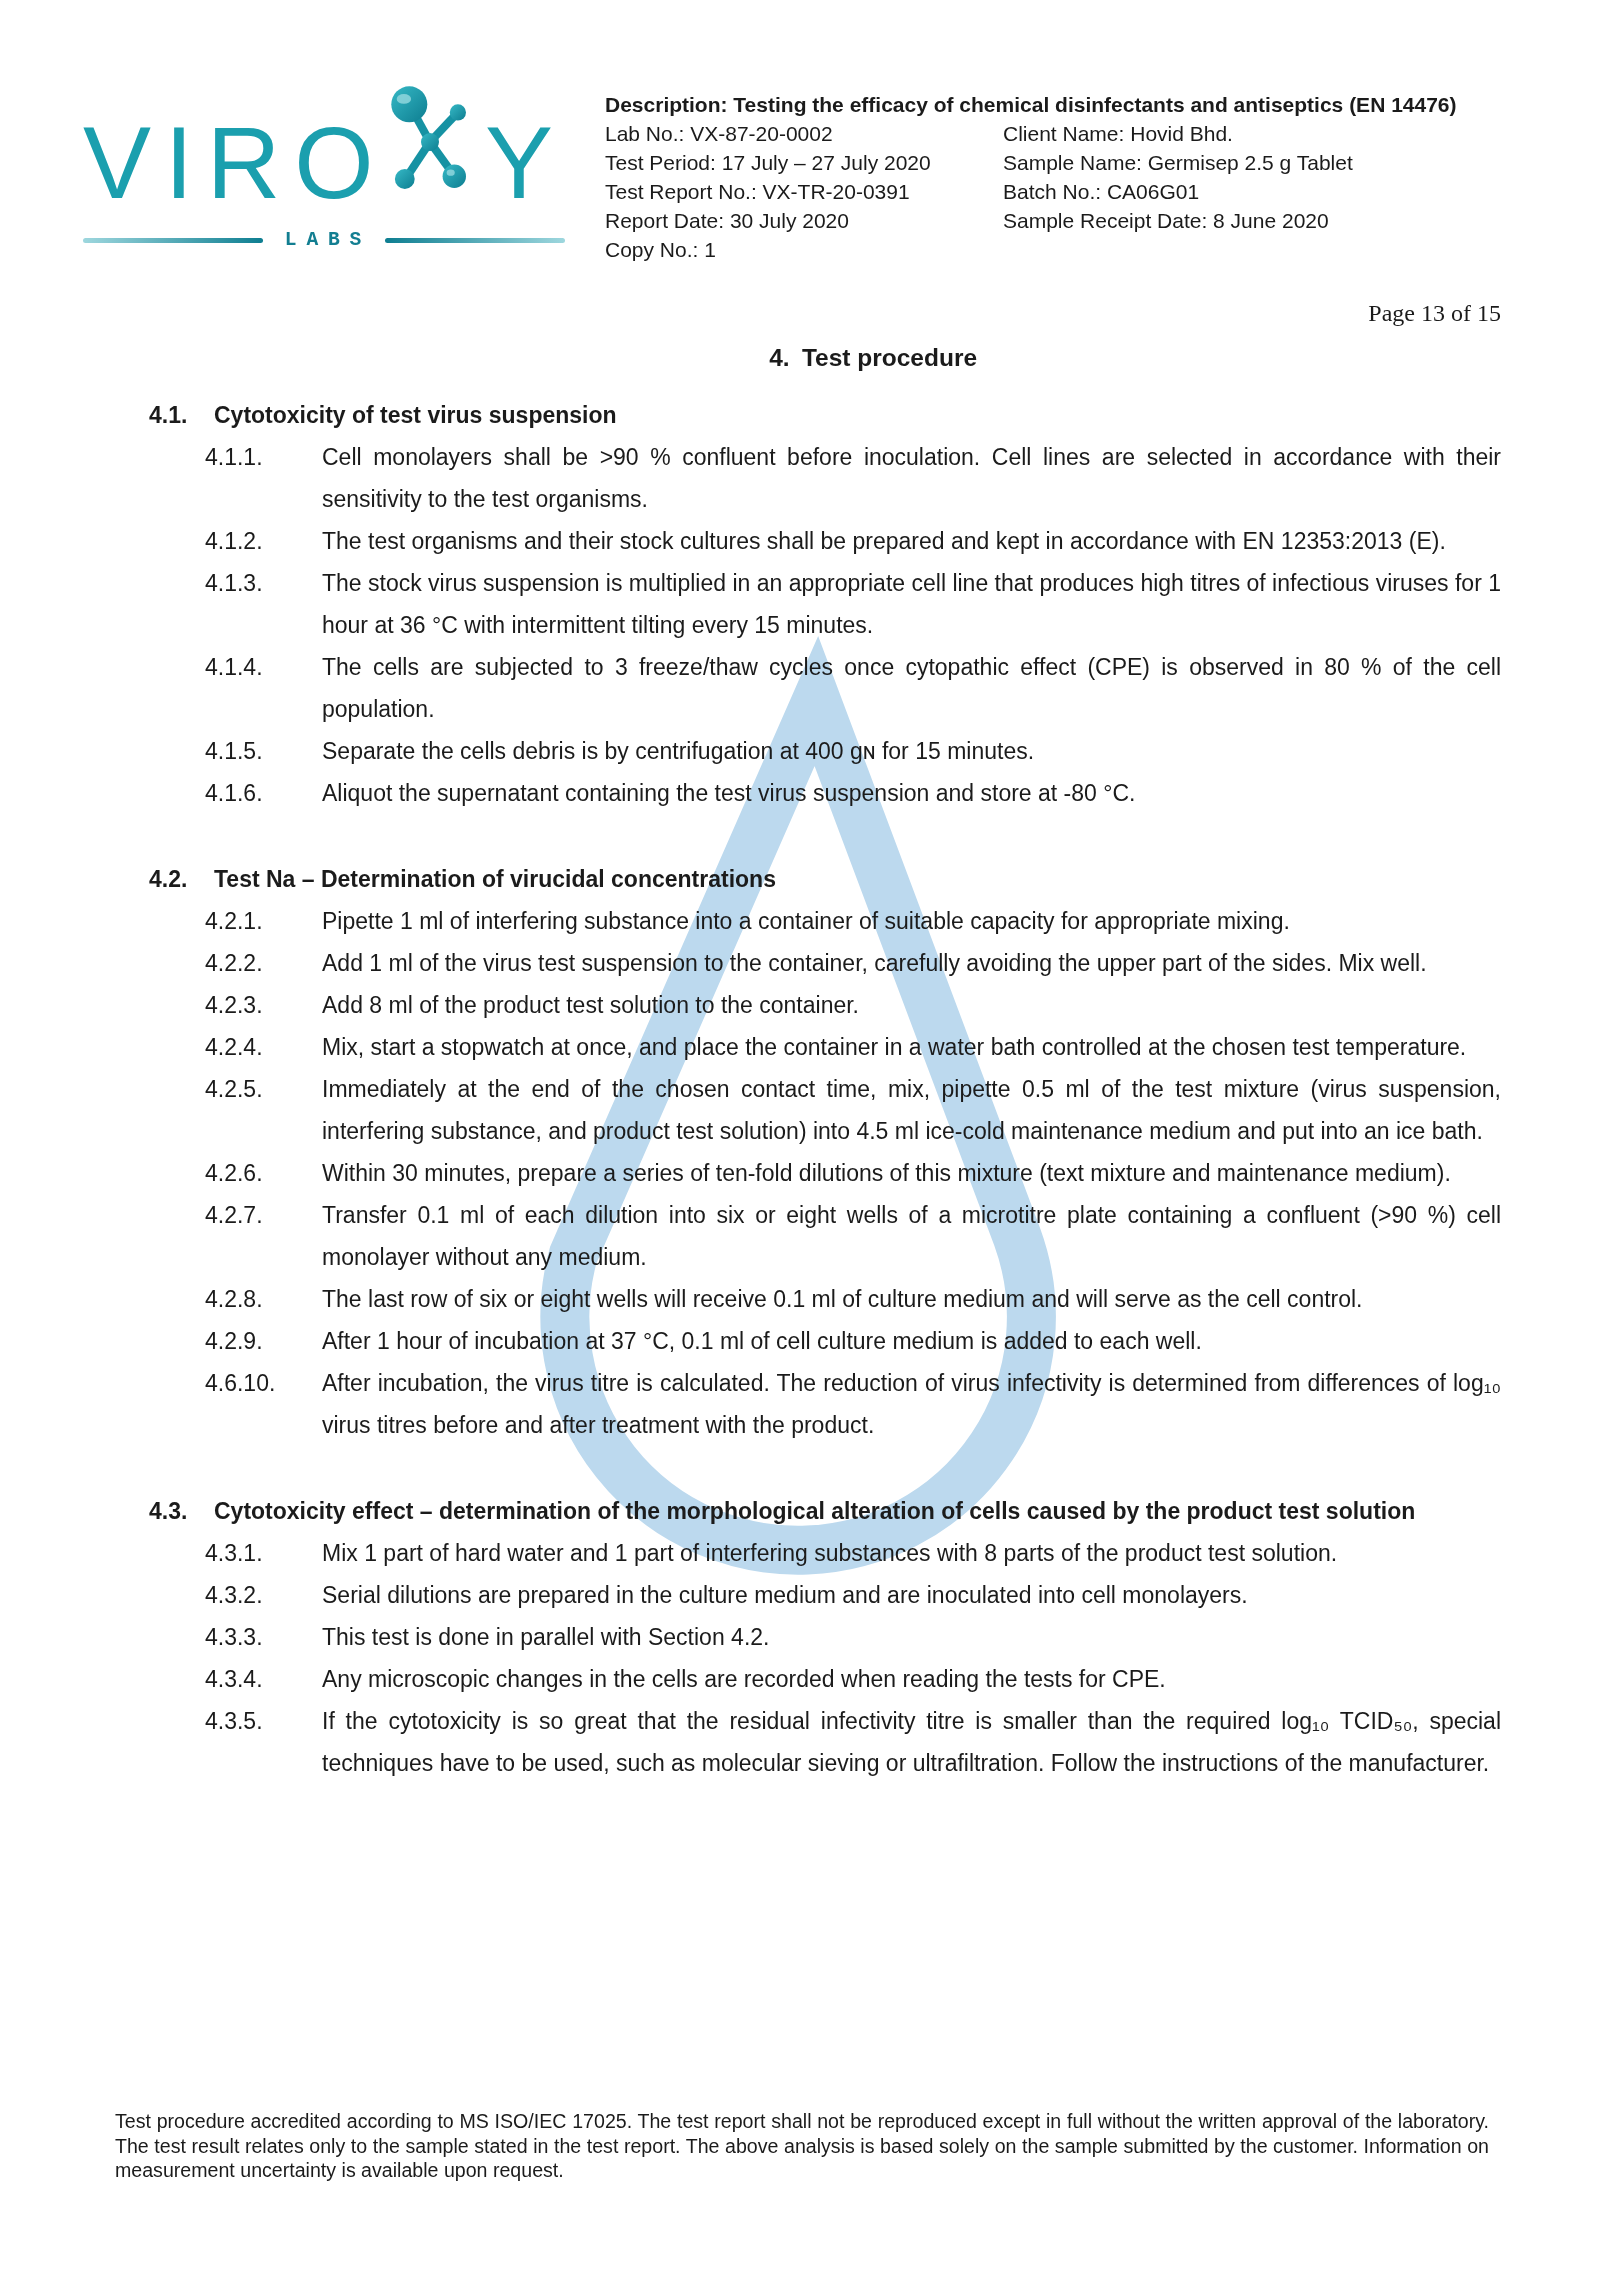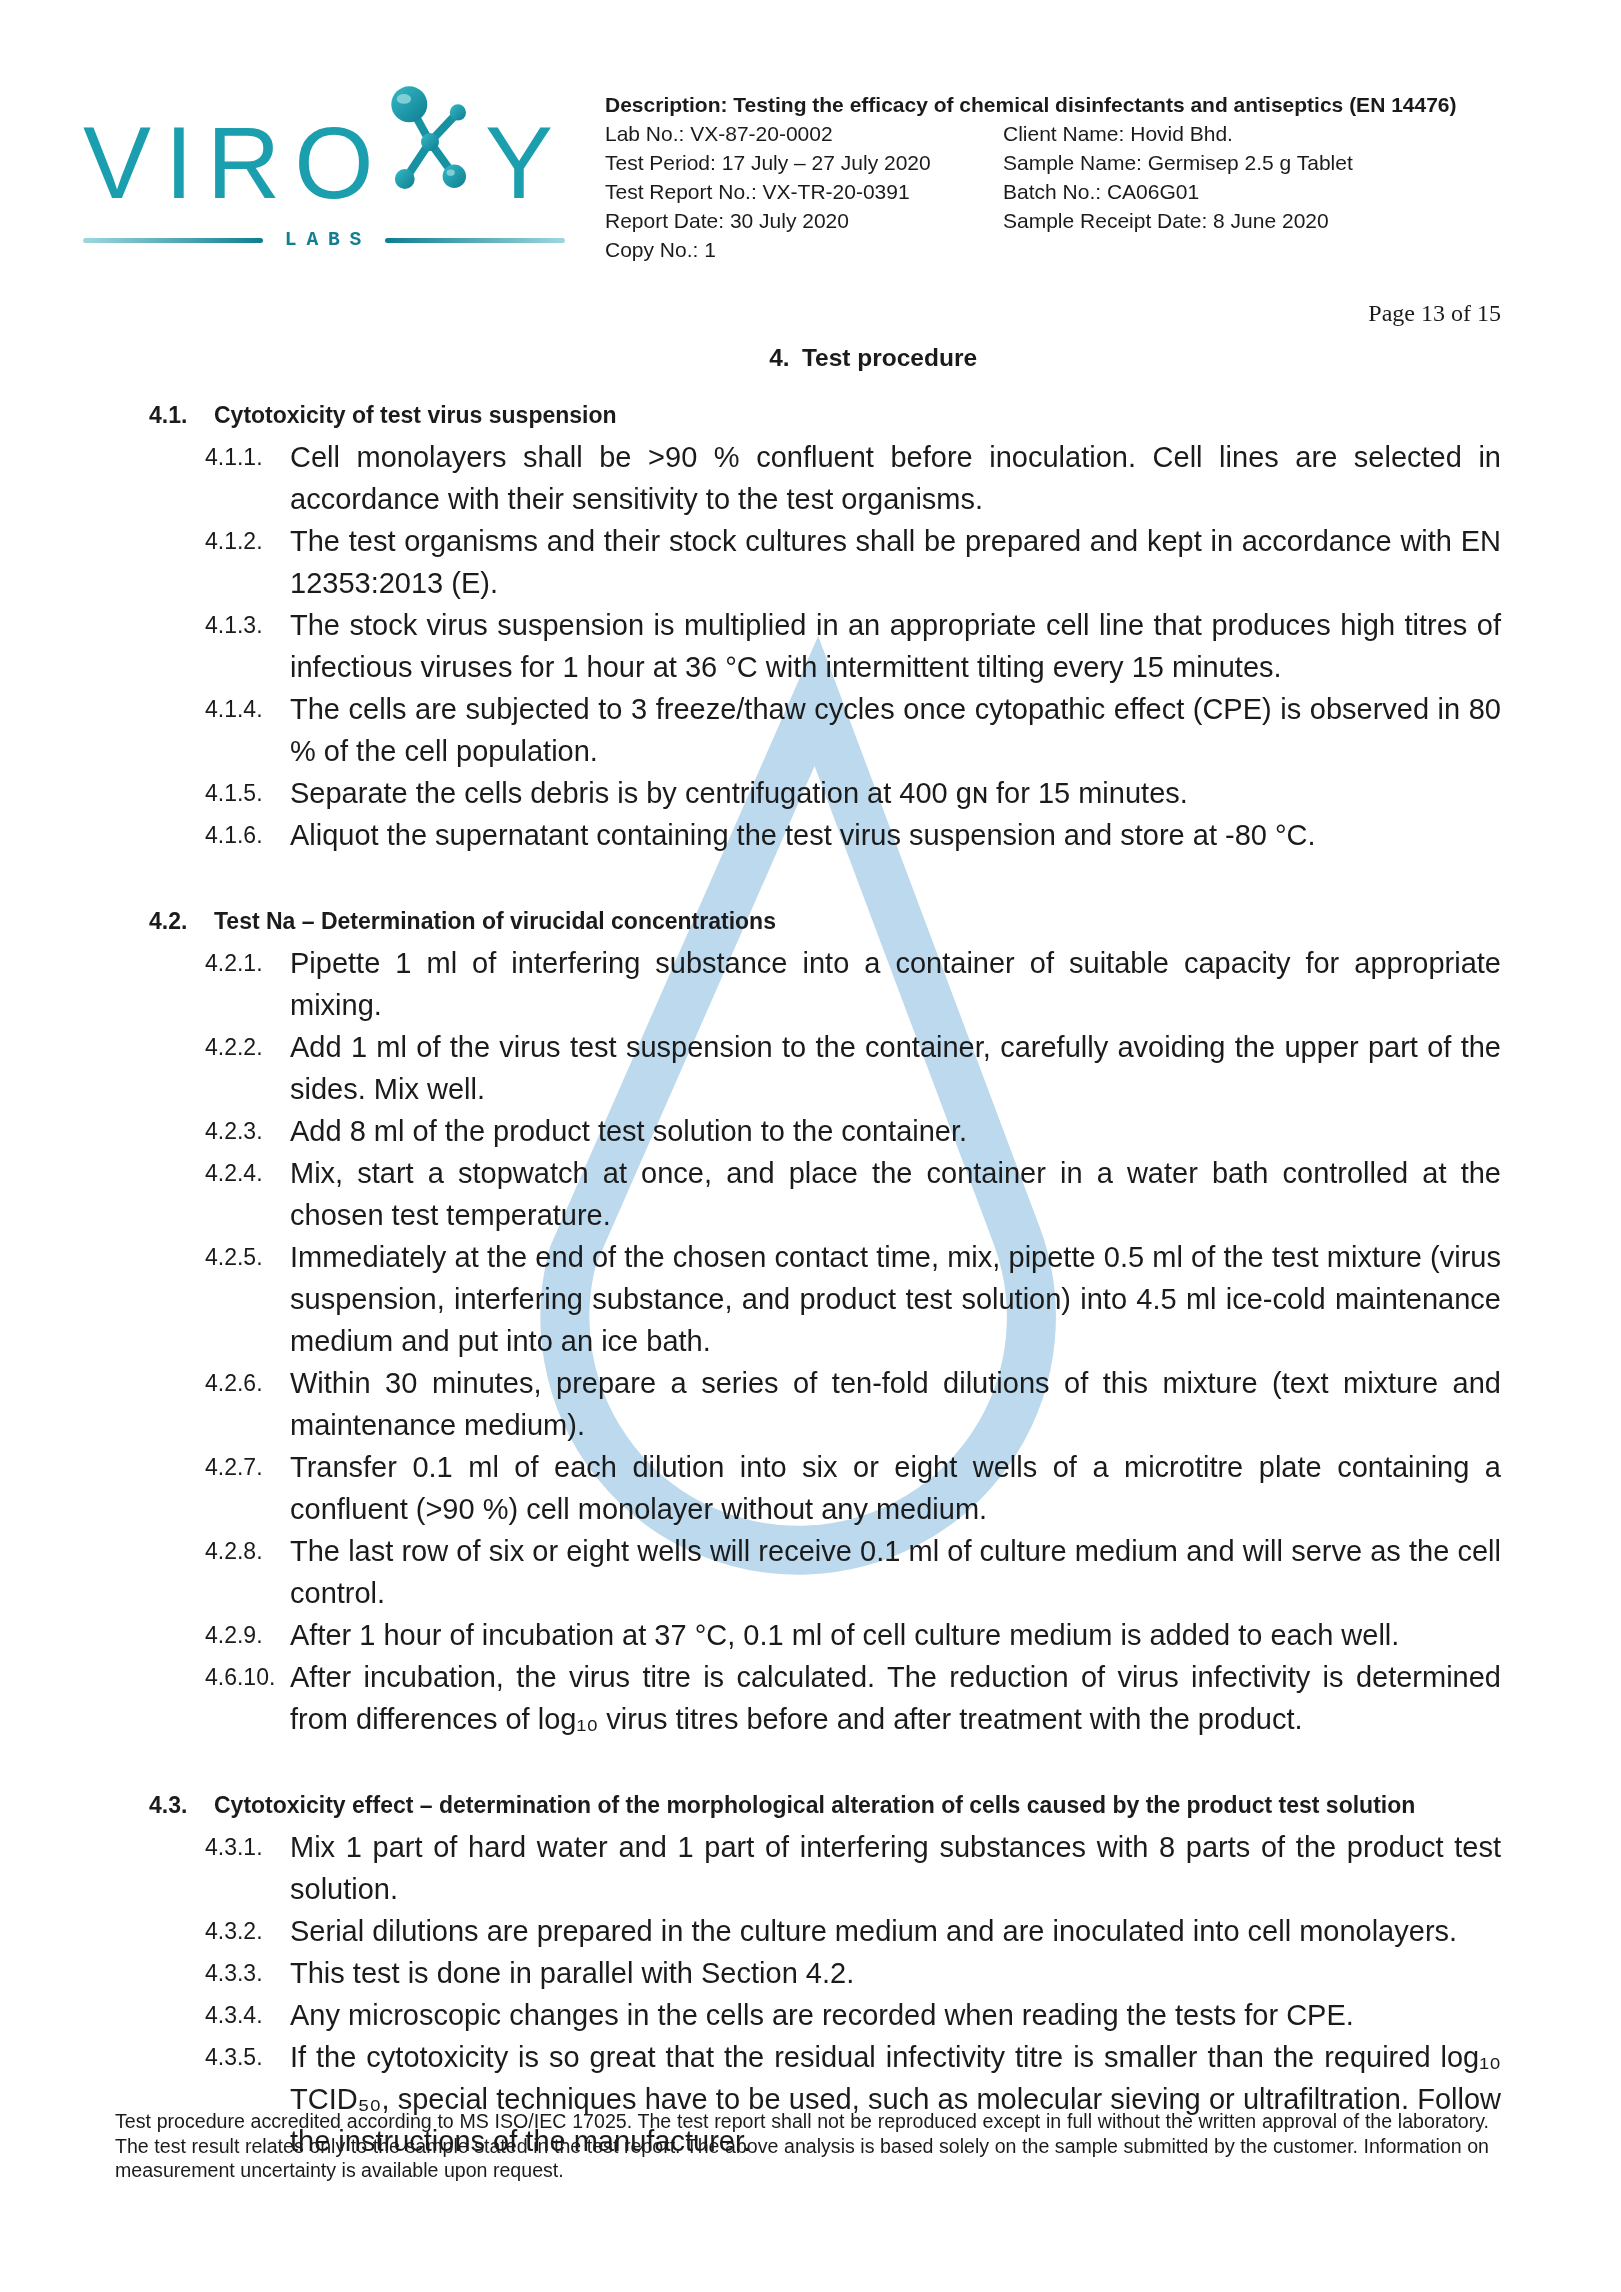--- a/index.html
+++ b/index.html
@@ -37,23 +37,23 @@
   .page-label{position:absolute;top:300px;right:120px;font-size:24px;z-index:2;font-family:Liberation Serif, serif;}
 
   
   .content{position:absolute;top:335px;left:0;right:0;z-index:1;}
   .sec-head{margin:0 0 12.7px 113px;font-size:24.5px;font-weight:bold;line-height:46px;text-align:center;}
   .sec-num{display:inline-block;width:45px;}
   .subsection{margin-top:44px;}
   .subsection:first-of-type{margin-top:0;}
   .ss-head{margin-left:149px;font-size:23px;font-weight:bold;line-height:42px;}
   .ss-num{display:inline-block;width:65px;}
-  .item{display:flex;margin-left:205px;margin-right:120px;}
+  .item{display:flex;margin-left:205px;margin-right:120px;gap:32px;}
   .item-num{flex:0 0 85px;font-size:23px;line-height:42px;}
-  .item-text{flex:1;font-size:29px;line-height:42px;text-align:justify;}
+  .item-text{flex:1;font-size:23px;line-height:42px;text-align:justify;}
 
   
   .footer{position:absolute;left:115px;top:2109px;width:1374px;font-size:19.6px;line-height:24.5px;text-align:justify;z-index:1;}
 </style>
 </head>
 <body>
 
 <div class="page">
 
   <svg class="watermark" viewBox="0 0 1654 2339" aria-hidden="true">

